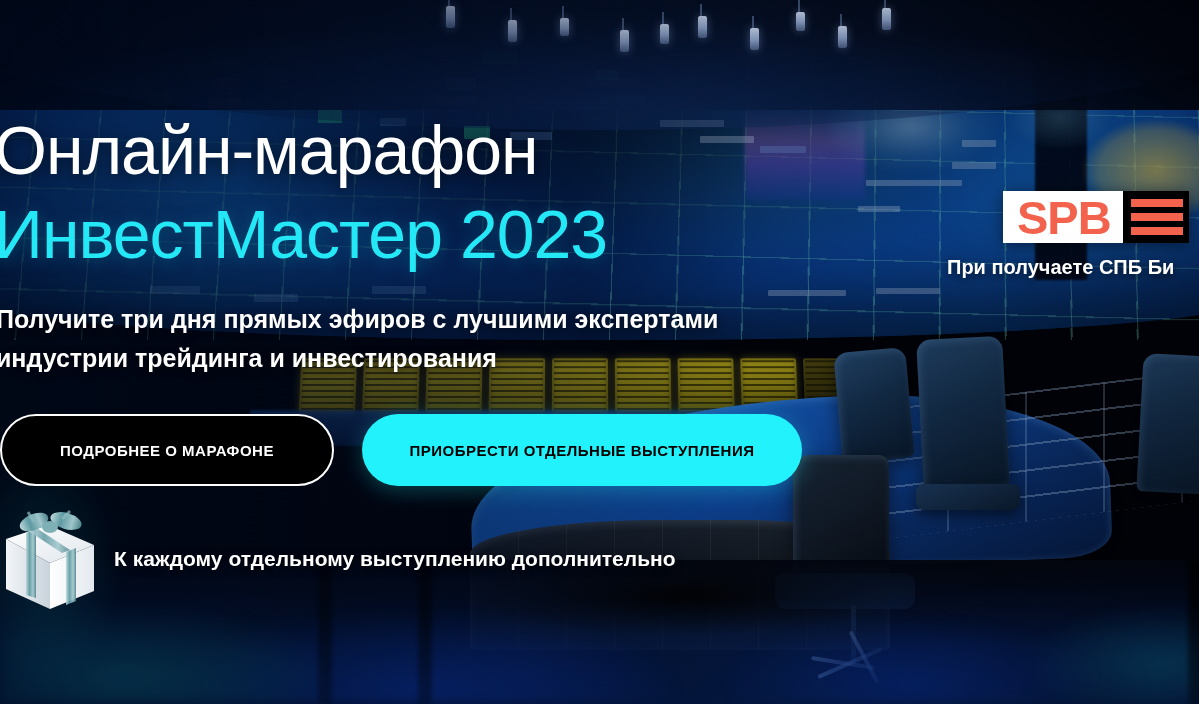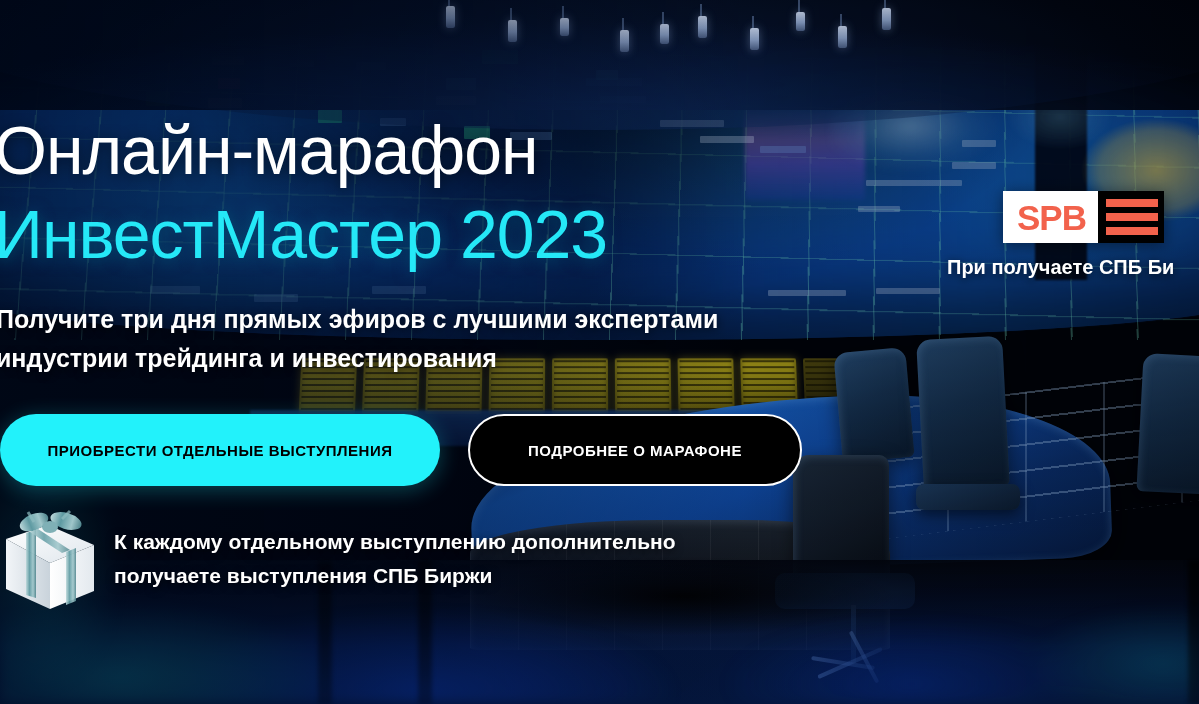--- a/index.html
+++ b/index.html
@@ -291,21 +291,21 @@
   
   .spb{
     position:absolute;left:1003px;top:191px;height:52px;display:flex;align-items:stretch;
     box-shadow:0 2px 14px rgba(0,0,0,.45);
   }
   .spb-white{
     background:#ffffff;display:flex;align-items:center;justify-content:center;
     padding:0 12px 0 14px;
   }
   .spb-word{
-    color:#f2624c;font-size:35px;font-weight:700;letter-spacing:-1px;line-height:1;
+    color:#f2624c;font-size:47px;font-weight:700;letter-spacing:-1px;line-height:1;
     font-family:"Liberation Sans", sans-serif;
   }
   .spb-black{
     background:#000000;width:66px;display:flex;flex-direction:column;
     justify-content:center;gap:6px;padding:0 0 0 8px;box-sizing:border-box;
   }
   .spb-black i{display:block;height:8px;width:52px;background:#f2624c;}
   .spb-caption{
     position:absolute;left:947px;top:256px;
     color:#ffffff;font-size:20px;font-weight:700;white-space:nowrap;
@@ -429,22 +429,22 @@
 
   <div class="vignette"></div>
 
   <div class="content">
 
     <div class="headline">Онлайн-марафон</div>
     <div class="headline2">ИнвестМастер 2023</div>
     <div class="subtitle">Получите три дня прямых эфиров с лучшими экспертами индустрии трейдинга и инвестирования</div>
 
     <div class="btn-row">
+      <button class="btn btn-secondary">ПОДРОБНЕЕ О МАРАФОНЕ</button>
       <button class="btn btn-primary">ПРИОБРЕСТИ ОТДЕЛЬНЫЕ ВЫСТУПЛЕНИЯ</button>
-      <button class="btn btn-secondary">ПОДРОБНЕЕ О МАРАФОНЕ</button>
     </div>
 
     <div class="gift-row">
       <span class="gift-icon">
         <svg viewBox="0 0 100 108" width="100" height="108" aria-hidden="true">
           <defs>
             <linearGradient id="boxTop" x1="0" y1="0" x2="1" y2="1">
               <stop offset="0%" stop-color="#ffffff"></stop>
                 <stop offset="100%" stop-color="#dfe6ec"></stop>
             </linearGradient>
@@ -473,21 +473,20 @@
           <polygon points="30,27 62,48 70,45 38,24" fill="url(#rib)" opacity=".85"></polygon>
 
           <ellipse cx="34" cy="17" rx="15" ry="8" fill="url(#rib)" transform="rotate(-22 34 17)"></ellipse>
           <ellipse cx="66" cy="16" rx="16" ry="8" fill="url(#rib)" transform="rotate(16 66 16)"></ellipse>
           <ellipse cx="50" cy="22" rx="8" ry="6" fill="#7fb0b6"></ellipse>
           <path d="M34 17 l-6 -10 M62 14 l8 -8" stroke="#8fbcc1" stroke-width="3" fill="none" opacity=".7"></path>
         </svg>
       </span>
       <span class="gift-note">
         <span>К каждому отдельному выступлению дополнительно</span><br>
-        <span>получаете выступления СПБ Биржи</span>
       </span>
     </div>
 
     <div class="spb">
       <span class="spb-white">
         <span class="spb-word">SPB</span>
       </span>
       <span class="spb-black">
         <i></i>
           <i></i>

